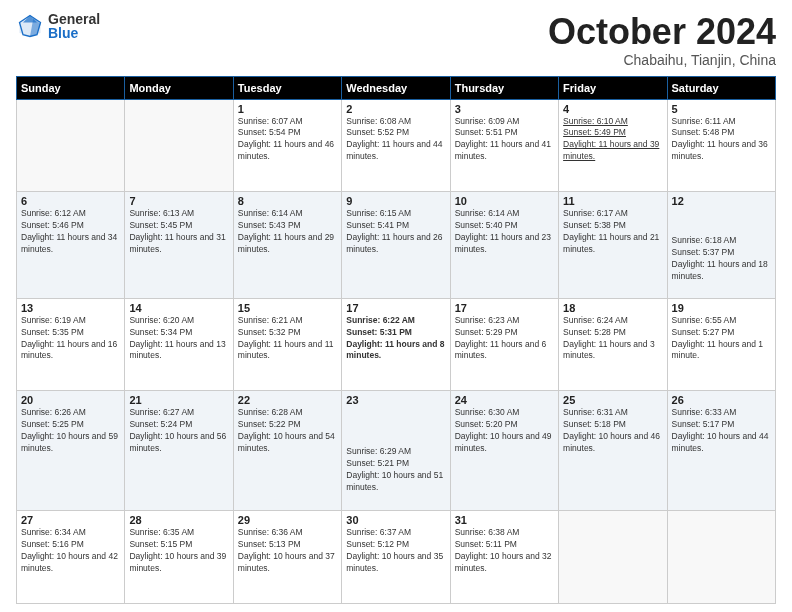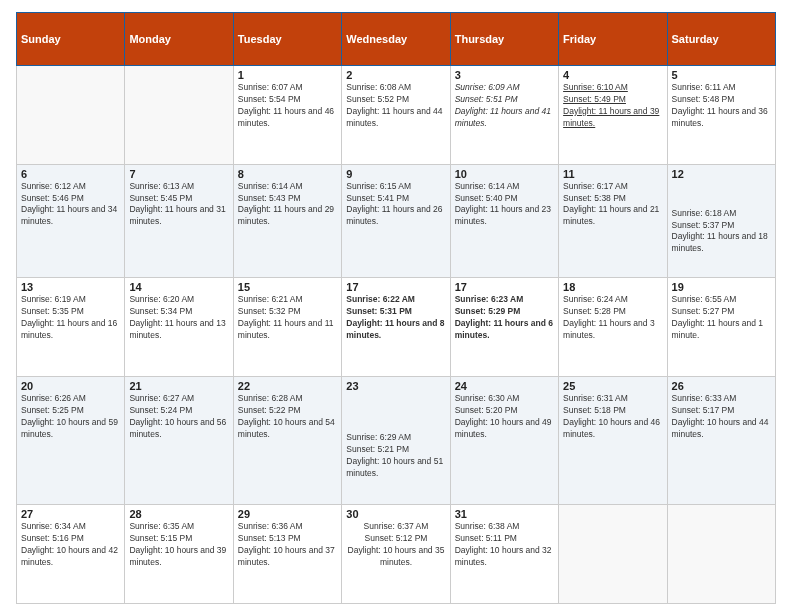--- a/index.html
+++ b/index.html
@@ -61,25 +61,25 @@
       color: #555;
     }
     .calendar {
       flex: 1;
       border: 1px solid #ccc;
       border-collapse: collapse;
       width: 100%;
       table-layout: fixed;
     }
     .calendar th {
-      background: #c2410c;
+      background: #000000;
       color: #fff;
       font-size: 11px;
       font-weight: bold;
-      padding: 20px 4px;
+      padding: 5px 4px;
       text-align: left;
       border: 1px solid #1a5fa0;
     }
     .calendar td {
       border: 1px solid #ccc;
       vertical-align: top;
       padding: 3px 4px;
       font-size: 9px;
       color: #333;
       height: 82px;
@@ -104,20 +104,38 @@
     }
     table {
       width: 100%;
       border-collapse: collapse;
     }
   </style>
 </head>
 <body>
 
 <div class="page">
+  <div class="header">
+    <div class="logo">
+      <svg class="logo-icon" viewBox="0 0 32 32">
+        <polygon points="16,4 28,12 28,24 16,28 4,24 4,12" fill="#1a6ec7" opacity="0.15"></polygon>
+        <polygon points="20,6 28,14 24,26 16,28" fill="#1a6ec7" opacity="0.5"></polygon>
+        <polygon points="16,4 28,12 24,26 16,28 8,26 4,12" fill="none" stroke="#1a6ec7" stroke-width="1.5"></polygon>
+        <path d="M8,12 L16,4 L24,12" fill="#1a6ec7" opacity="0.7"></path>
+      </svg>
+      <div class="logo-text">
+        <span class="logo-general">General</span>
+        <span class="logo-blue">Blue</span>
+      </div>
+    </div>
+    <div class="title-block">
+      <div class="month-title">October 2024</div>
+      <div class="location">Chabaihu, Tianjin, China</div>
+    </div>
+  </div>
 
   <table class="calendar">
     <thead>
       <tr>
       <th>Sunday</th>
           <th>Monday</th>
           <th>Tuesday</th>
           <th>Wednesday</th>
           <th>Thursday</th>
           <th>Friday</th>
@@ -135,21 +153,21 @@
 Daylight: 11 hours and 46 minutes.</div>
           </td>
           <td>
             <span class="day-num">2</span>
             <div class="day-info" style="white-space: pre-line;">Sunrise: 6:08 AM
 Sunset: 5:52 PM
 Daylight: 11 hours and 44 minutes.</div>
           </td>
           <td>
             <span class="day-num">3</span>
-            <div class="day-info" style="white-space: pre-line; font-style: italic;">Sunrise: 6:09 AM
+            <div class="day-info" style="white-space: pre-line;">Sunrise: 6:09 AM
 Sunset: 5:51 PM
 Daylight: 11 hours and 41 minutes.</div>
           </td>
           <td>
             <span class="day-num">4</span>
             <div class="day-info" style="white-space: pre-line; text-decoration: underline;">Sunrise: 6:10 AM
 Sunset: 5:49 PM
 Daylight: 11 hours and 39 minutes.</div>
           </td>
           <td>
@@ -223,21 +241,21 @@
 Daylight: 11 hours and 11 minutes.</div>
           </td>
           <td>
             <span class="day-num">17</span>
             <div class="day-info" style="white-space: pre-line; font-weight: bold;">Sunrise: 6:22 AM
 Sunset: 5:31 PM
 Daylight: 11 hours and 8 minutes.</div>
           </td>
           <td>
             <span class="day-num">17</span>
-            <div class="day-info" style="white-space: pre-line; font-weight: bold;">Sunrise: 6:23 AM
+            <div class="day-info" style="white-space: pre-line;">Sunrise: 6:23 AM
 Sunset: 5:29 PM
 Daylight: 11 hours and 6 minutes.</div>
           </td>
           <td>
             <span class="day-num">18</span>
             <div class="day-info" style="white-space: pre-line;">Sunrise: 6:24 AM
 Sunset: 5:28 PM
 Daylight: 11 hours and 3 minutes.</div>
           </td>
           <td>
@@ -305,21 +323,21 @@
 Daylight: 10 hours and 39 minutes.</div>
           </td>
           <td>
             <span class="day-num">29</span>
             <div class="day-info" style="white-space: pre-line;">Sunrise: 6:36 AM
 Sunset: 5:13 PM
 Daylight: 10 hours and 37 minutes.</div>
           </td>
           <td>
             <span class="day-num">30</span>
-            <div class="day-info" style="white-space: pre-line; text-align: center;">Sunrise: 6:37 AM
+            <div class="day-info" style="white-space: pre-line;">Sunrise: 6:37 AM
 Sunset: 5:12 PM
 Daylight: 10 hours and 35 minutes.</div>
           </td>
           <td>
             <span class="day-num">31</span>
             <div class="day-info" style="white-space: pre-line;">Sunrise: 6:38 AM
 Sunset: 5:11 PM
 Daylight: 10 hours and 32 minutes.</div>
           </td>
           <td class="empty"></td>

